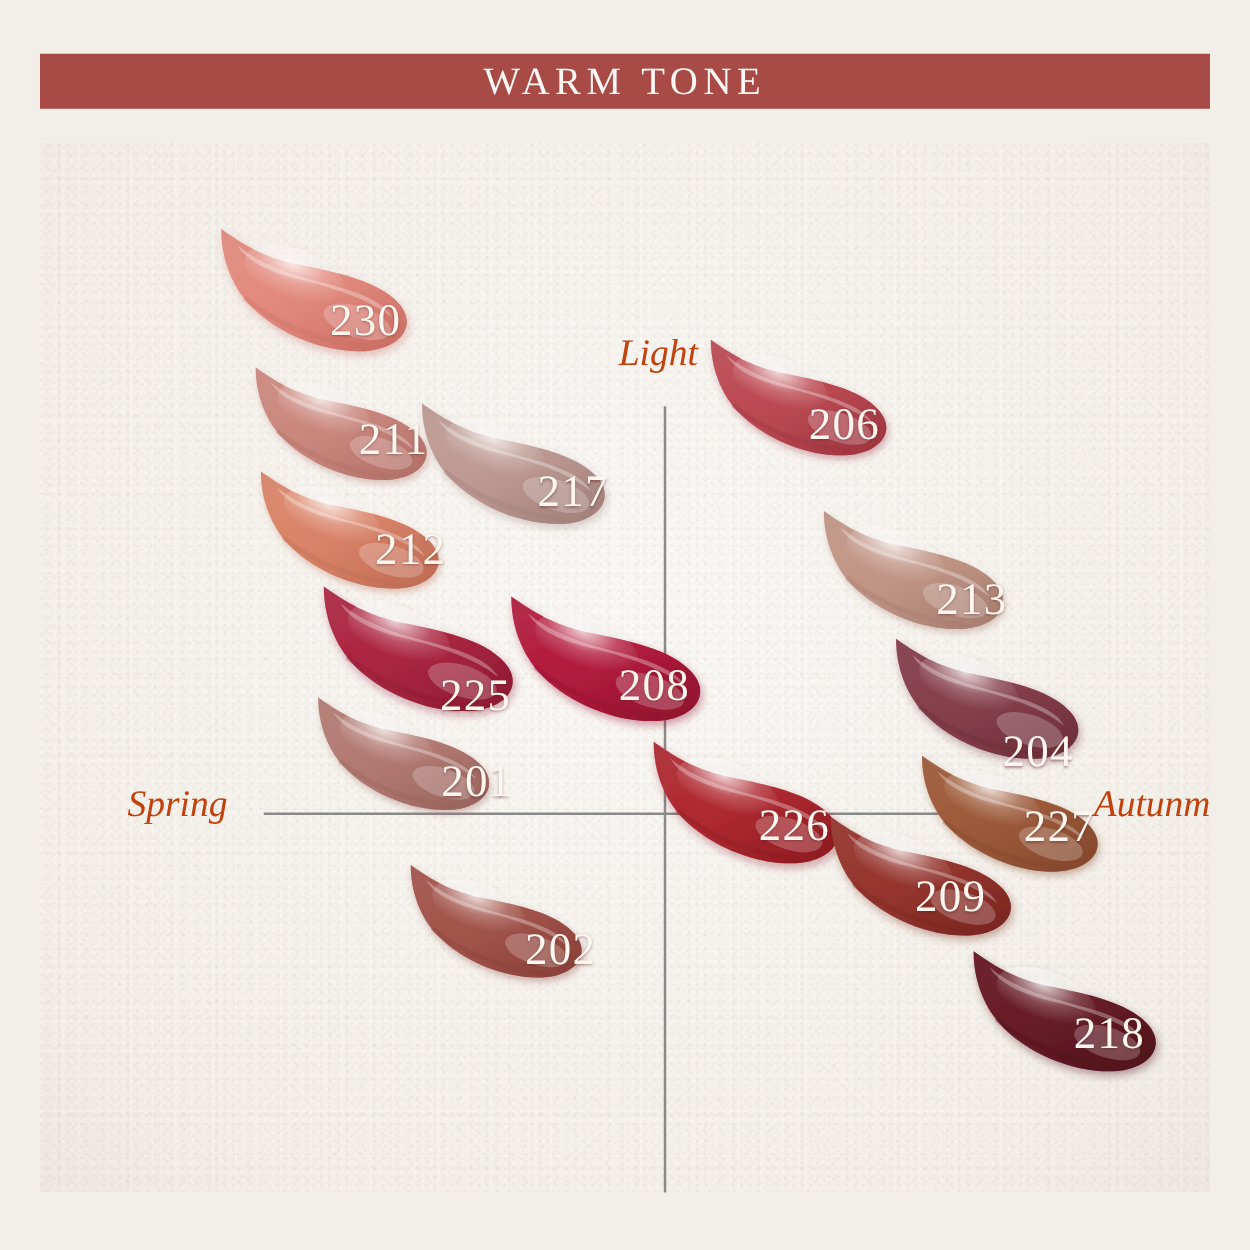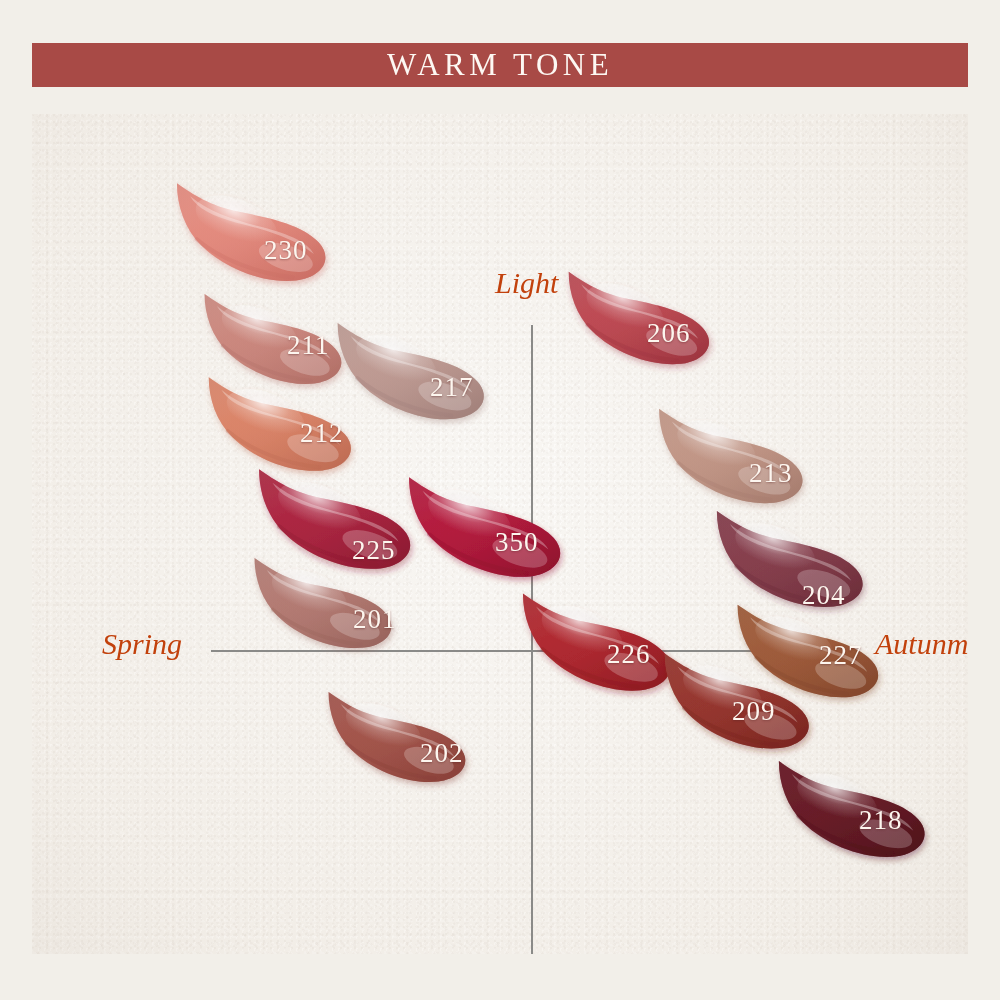--- a/index.html
+++ b/index.html
@@ -64,21 +64,21 @@
   .lbl-light{left:463px;top:152px;}
   .lbl-spring{left:70px;top:513px;}
   .lbl-autumn{left:843px;top:513px;}
 
   
   .swatch{position:absolute;z-index:5;}
   .swatch svg{display:block;overflow:visible;}
   .sw-num{
     position:absolute;z-index:6;
     font-family:"Liberation Serif", serif;
-    color:#fdf6ef;font-size:27px;letter-spacing:1px;
+    color:#fdf6ef;font-size:36px;letter-spacing:1px;
     text-shadow:0 1px 2px rgba(90,35,35,.45);
     pointer-events:none;white-space:nowrap;
   }
 </style>
 </head>
 <body>
 
 <div id="stage">
 
   <div class="header-bar">
@@ -286,21 +286,21 @@
             <g filter="url(#fsw208)">
               <path d="M6 6 C 34 26, 52 34, 78 40 C 118 48, 158 56, 178 78 C 196 98, 182 120, 150 124 C 112 128, 64 110, 36 82 C 16 62, 6 34, 6 6 Z" fill="url(#gsw208)"></path>
               <path d="M6 6 C 34 26, 52 34, 78 40 C 118 48, 158 56, 178 78 C 196 98, 182 120, 150 124 C 112 128, 64 110, 36 82 C 16 62, 6 34, 6 6 Z" fill="url(#rsw208)"></path>
               <path d="M22 22 C 44 40, 72 50, 104 58 C 136 66, 164 76, 172 92 C 150 74, 112 62, 78 54 C 48 46, 30 36, 22 22 Z" fill="#ffffff" opacity="0.30"></path>
               <ellipse cx="78" cy="52" rx="52" ry="26" fill="url(#hsw208)" transform="rotate(22 78 52)"></ellipse>
               <ellipse cx="138" cy="96" rx="34" ry="15" fill="#ffffff" opacity="0.22" transform="rotate(18 138 96)"></ellipse>
               <path d="M30 74 C 58 98, 104 116, 146 120" stroke="#8e102c" stroke-opacity="0.30" stroke-width="5" fill="none" stroke-linecap="round"></path>
             </g>
           </svg>
         </div>
-        <div class="sw-num" style="left: 463px; top: 413px;">350</div>
+        <div class="sw-num" style="left: 463px; top: 413px;">208</div>
         <div class="swatch" style="left: 218px; top: 438px;">
           <svg width="152" height="100" viewBox="0 0 200 128">
             <defs>
               <linearGradient id="gsw201" x1="0" y1="0" x2="0.75" y2="1">
                 <stop offset="0%" stop-color="#d3a59d"></stop>
                 <stop offset="38%" stop-color="#b98078"></stop>
                 <stop offset="100%" stop-color="#97625b"></stop>
               </linearGradient>
               <linearGradient id="rsw201" x1="0" y1="0" x2="1" y2="1">
                 <stop offset="0%" stop-color="#97625b" stop-opacity="0.55"></stop>

